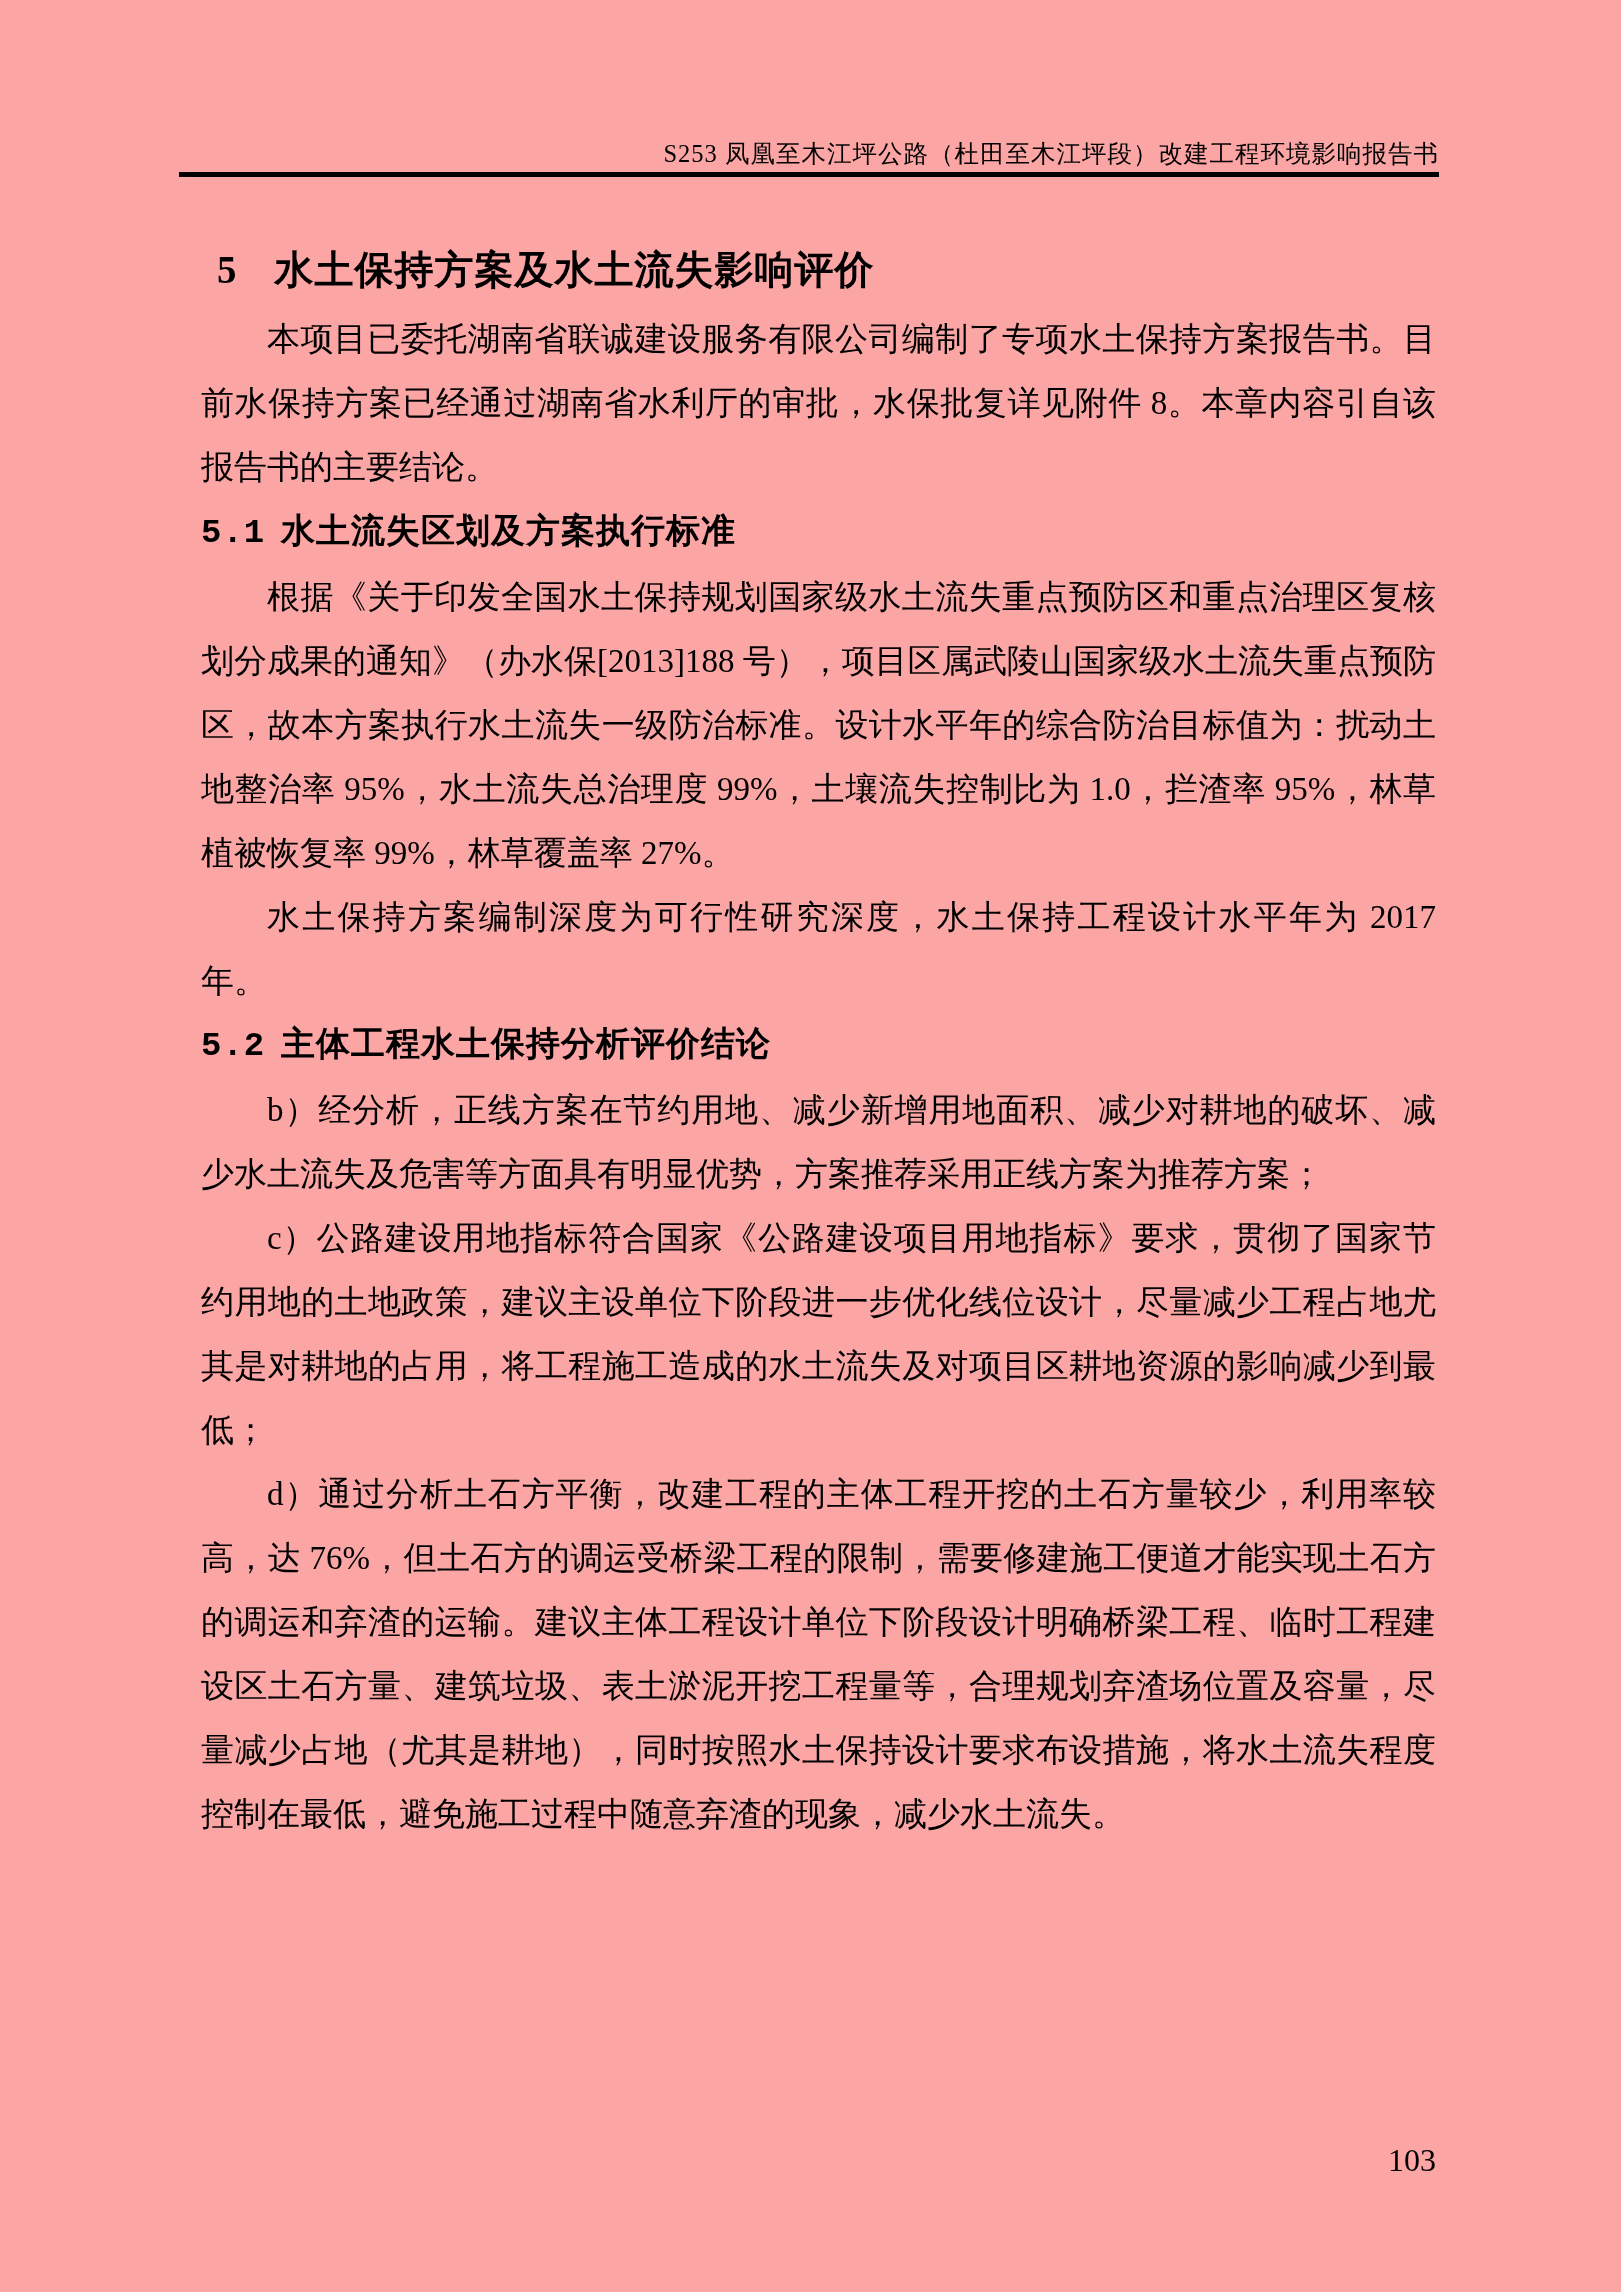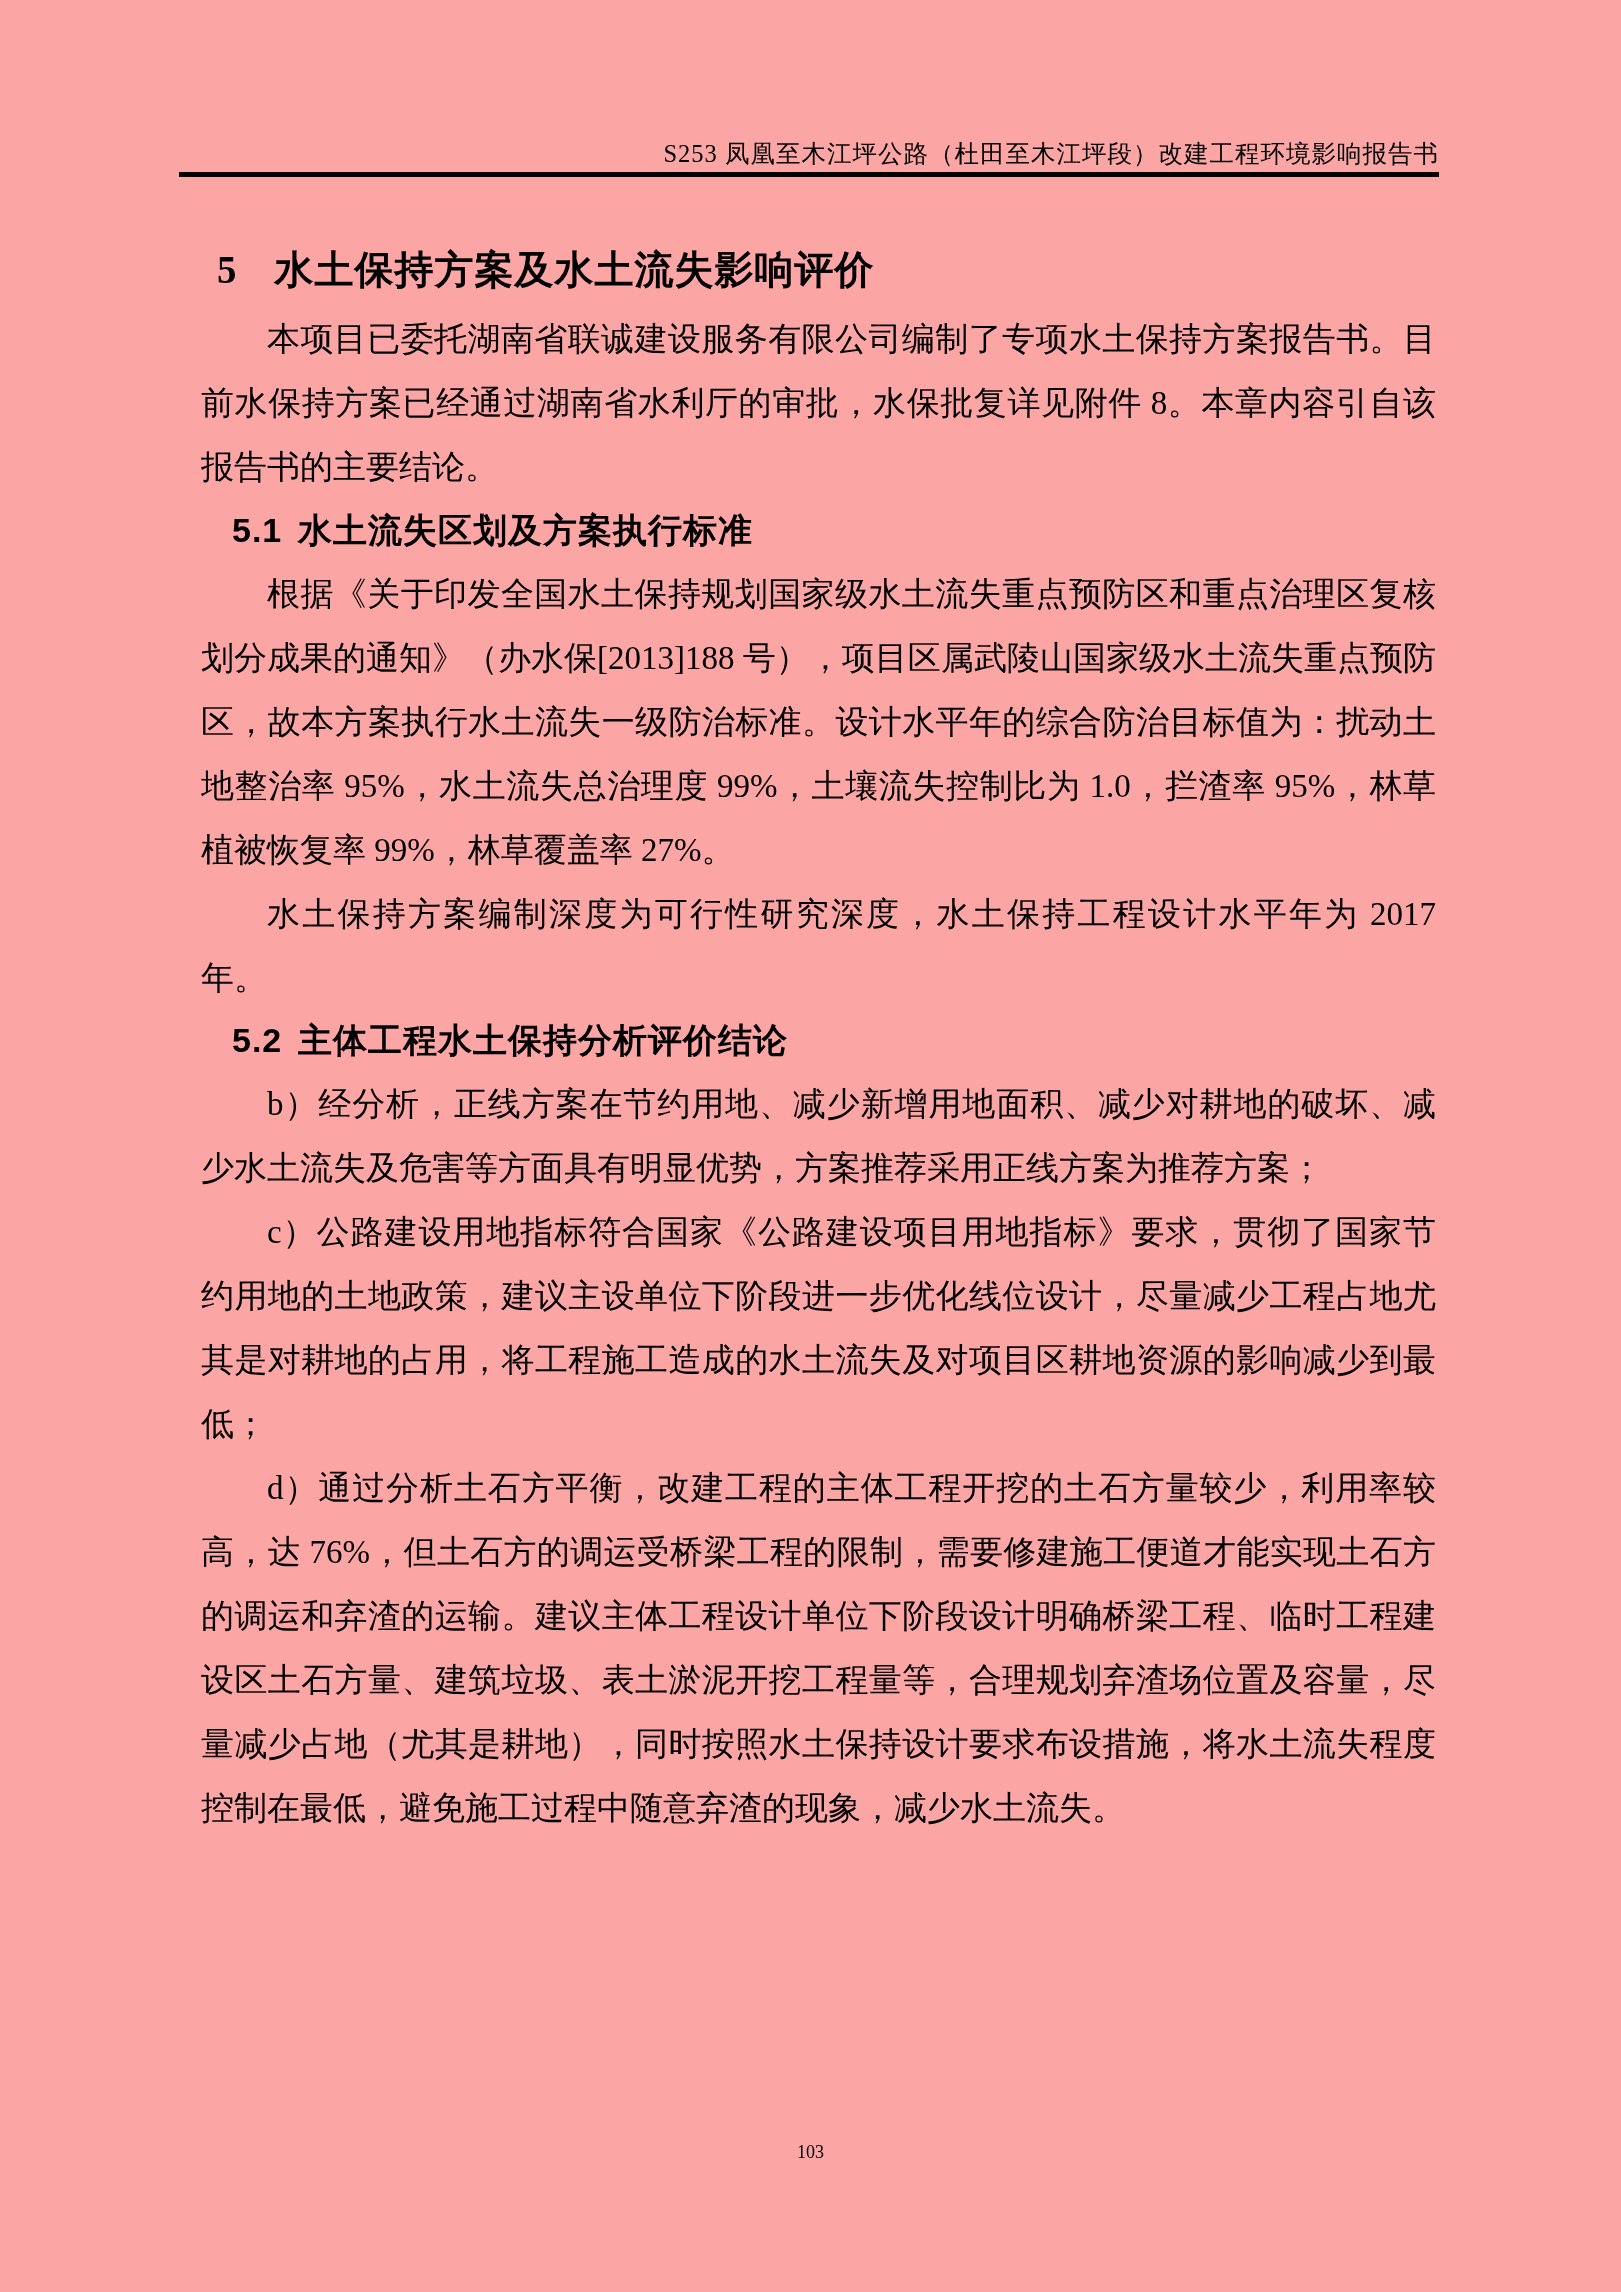--- a/index.html
+++ b/index.html
@@ -55,40 +55,39 @@
   }
   .section-heading {
     margin: 7.8px 0 7.8px 0;
     font-family: "Liberation Sans", "DejaVu Sans", sans-serif;
     font-weight: 700;
     font-size: 34px;
     line-height: 47px;
     letter-spacing: 1px;
   }
   .section-num {
-    font-family: Liberation Sans, sans-serif;
+    font-family: Liberation Mono, monospace;
     font-weight: 700;
     margin-right: 15.7px;
-    margin-left: 31px;
   }
   .body-para {
     margin: 0;
     font-size: 33px;
     line-height: 64px;
     text-align: justify;
     text-justify: inter-ideograph;
     text-indent: 2em;
   }
   .page-footer {
     position: absolute;
     top: 2142px;
-    left: 193px;
+    left: 201px;
     width: 1235px;
-    text-align: center;
-    font-size: 18px;
+    text-align: right;
+    font-size: 32px;
   }
 </style>
 </head>
 <body>
 
 <div class="page">
 
   <header class="page-header">
     <span class="header-title">S253 凤凰至木江坪公路（杜田至木江坪段）改建工程环境影响报告书</span>
   </header>

